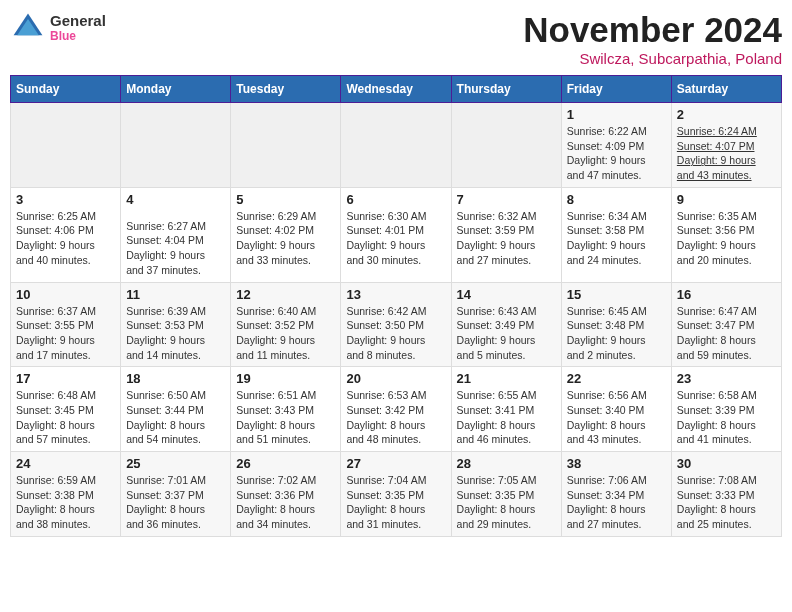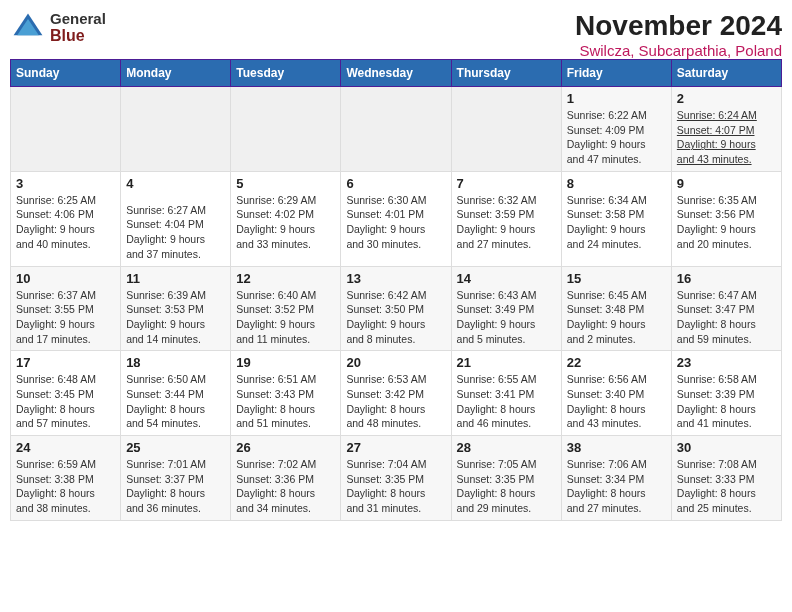--- a/index.html
+++ b/index.html
@@ -7,50 +7,51 @@
       font-family: Arial, sans-serif;
       background: #fff;
       width: 792px;
       min-height: 612px;
       padding: 10px;
     }
     .header-area {
       display: flex;
       align-items: flex-start;
       justify-content: space-between;
+      margin-bottom: 8px;
     }
     .logo {
       display: flex;
       align-items: center;
       gap: 4px;
     }
     .logo-text {
       display: flex;
       flex-direction: column;
       line-height: 1.1;
     }
     .logo-general {
       font-size: 15px;
       font-weight: bold;
       color: #333;
     }
     .logo-blue {
-      font-size: 16px;
+      font-size: 12px;
       font-weight: bold;
-      color: #7f1d1d;
+      color: #ec4899;
     }
     .logo-icon {
       width: 36px;
       height: 36px;
     }
     .title-area {
       text-align: right;
     }
     .main-title {
-      font-size: 28px;
+      font-size: 35px;
       font-weight: bold;
       color: #222;
     }
     .subtitle {
       font-size: 15px;
       color: #be185d;
     }
     table {
       width: 100%;
       border-collapse: collapse;

